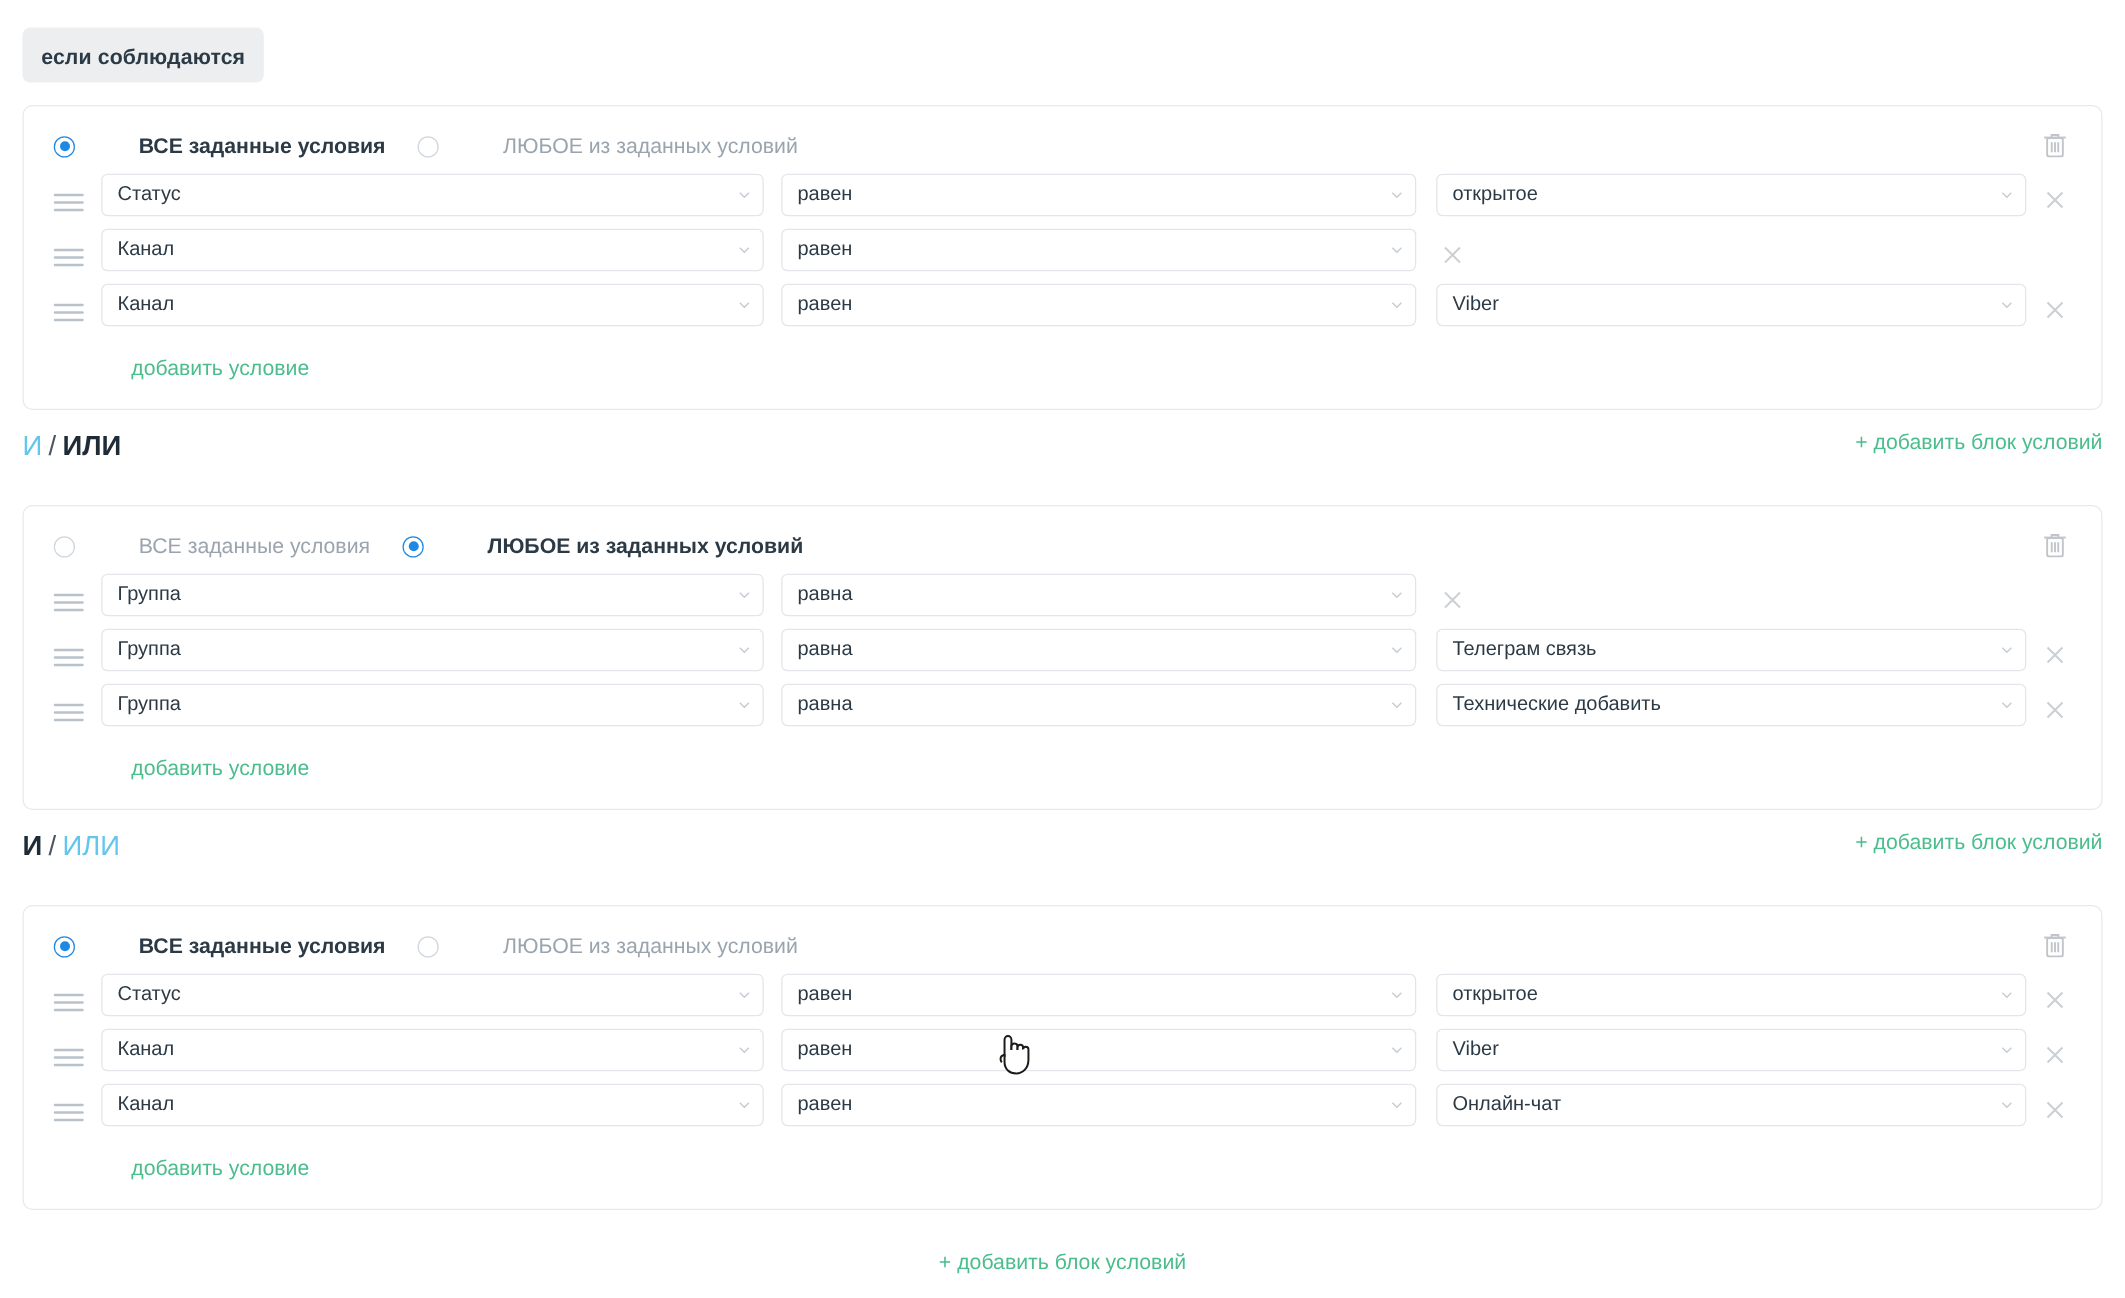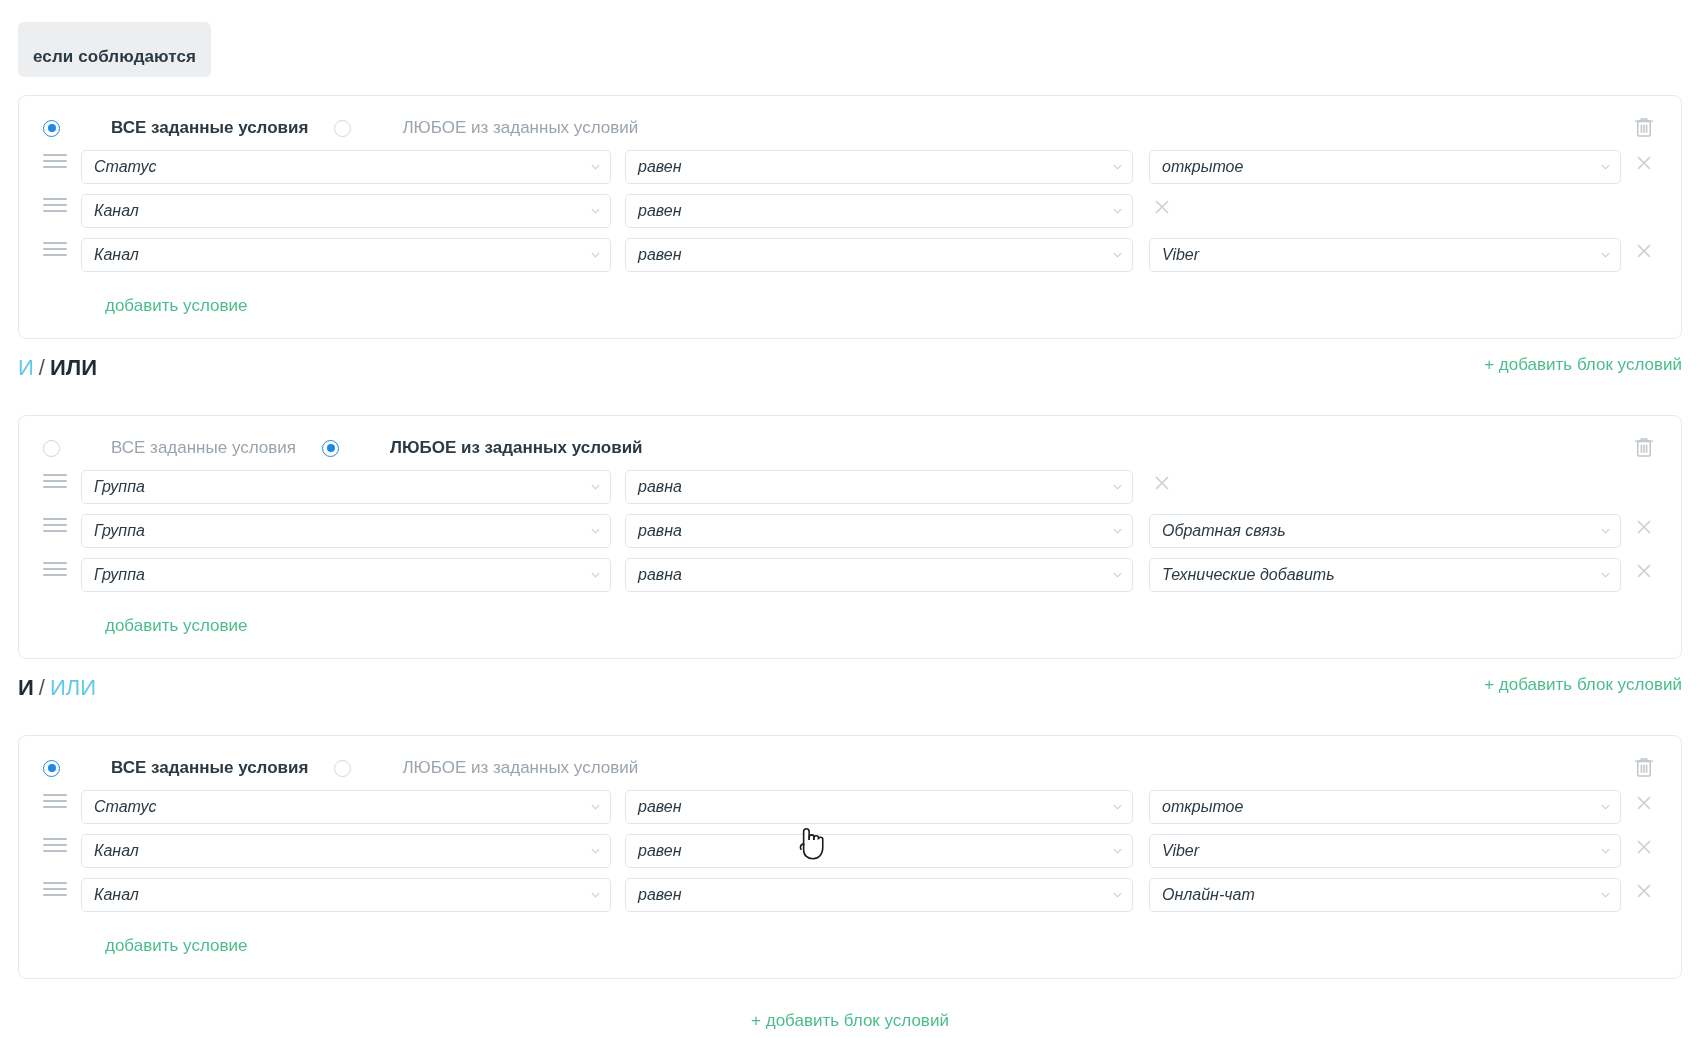--- a/index.html
+++ b/index.html
@@ -23,21 +23,21 @@
   .chip-wrap {
     padding: 22px 0 0 18px;
   }
   .chip {
     display: inline-block;
     background: #eceef0;
     color: #2b3a45;
     font-size: 17px;
     font-weight: bold;
     border-radius: 6px;
-    padding: 25px 15px 10px 15px;
+    padding: 14px 15px 10px 15px;
     letter-spacing: .1px;
   }
 
   
   .block {
     margin: 18px 18px 0 18px;
     border: 1px solid #e6e9ec;
     border-radius: 8px;
     background: #fff;
     padding: 0 0 22px 0;
@@ -98,23 +98,22 @@
     width: 26px;
     height: 26px;
     cursor: pointer;
     opacity: .55;
   }
 
   
   .rows { padding: 6px 24px 0 24px; }
   .row {
     display: flex;
-    align-items: flex-start;
+    align-items: flex-end;
     margin-bottom: 10px;
-    font-style: italic;
   }
   .drag {
     width: 28px;
     height: 22px;
     flex: 0 0 auto;
     margin-right: 10px;
     cursor: grab;
     display: flex;
     flex-direction: column;
     justify-content: center;
@@ -431,21 +430,21 @@
         </div>
         <div class="sel col-op">
           <span>равна</span>
           <span class="caret">
               <svg viewBox="0 0 10 6" width="9" height="6">
                 <path d="M1 1l4 4 4-4" fill="none" stroke="#c3cbd3" stroke-width="1.2"></path>
               </svg>
             </span>
         </div>
         <div class="sel col-val">
-          <span>Обратная связь</span>
+          <span>Телеграм связь</span>
           <span class="caret">
               <svg viewBox="0 0 10 6" width="9" height="6">
                 <path d="M1 1l4 4 4-4" fill="none" stroke="#c3cbd3" stroke-width="1.2"></path>
               </svg>
             </span>
         </div>
         <div class="rm">
           <svg viewBox="0 0 20 20" width="20" height="20">
               <path d="M4 4l12 12M16 4L4 16" stroke="#97a1ab" stroke-width="1.6" fill="none"></path>
             </svg>

